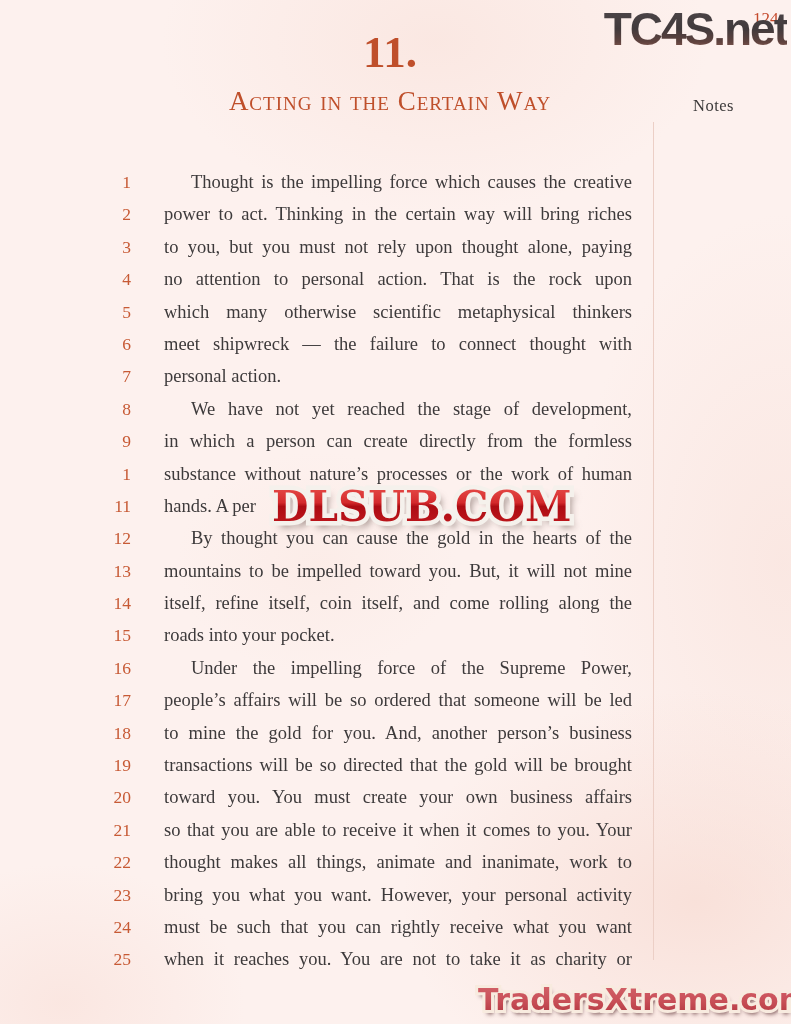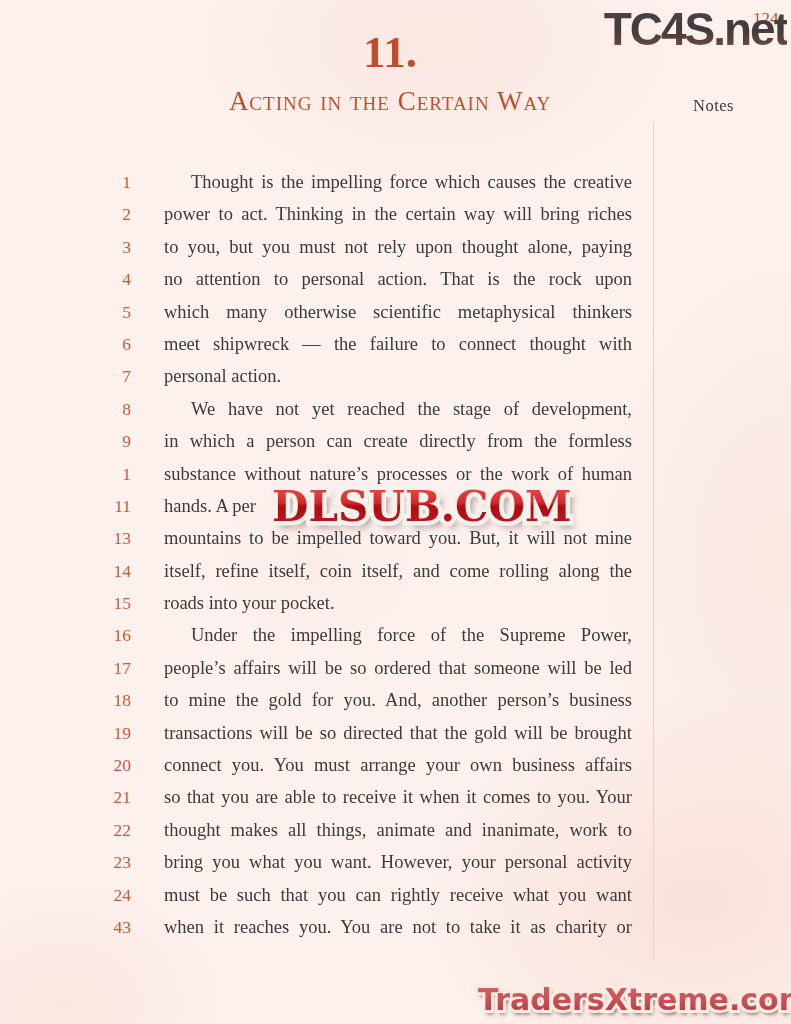--- a/index.html
+++ b/index.html
@@ -145,20 +145,24 @@
       <span class="line-text">in which a person can create directly from the formless</span>
     </div>
       <div class="line">
       <span class="line-num">1</span>
       <span class="line-text">substance without nature’s processes or the work of human</span>
     </div>
       <div class="line lastline">
       <span class="line-num">11</span>
       <span class="line-text">hands. A per</span>
     </div>
+      <div class="line indent">
+      <span class="line-num">12</span>
+      <span class="line-text">By thought you can cause the gold in the hearts of the</span>
+    </div>
       <div class="line">
       <span class="line-num">13</span>
       <span class="line-text">mountains to be impelled toward you. But, it will not mine</span>
     </div>
       <div class="line">
       <span class="line-num">14</span>
       <span class="line-text">itself, refine itself, coin itself, and come rolling along the</span>
     </div>
       <div class="line lastline">
       <span class="line-num">15</span>
@@ -175,40 +179,40 @@
       <div class="line">
       <span class="line-num">18</span>
       <span class="line-text">to mine the gold for you. And, another person’s business</span>
     </div>
       <div class="line">
       <span class="line-num">19</span>
       <span class="line-text">transactions will be so directed that the gold will be brought</span>
     </div>
       <div class="line">
       <span class="line-num">20</span>
-      <span class="line-text">connect you. You must arrange your own business affairs</span>
+      <span class="line-text">toward you. You must create your own business affairs</span>
     </div>
       <div class="line">
       <span class="line-num">21</span>
       <span class="line-text">so that you are able to receive it when it comes to you. Your</span>
     </div>
       <div class="line">
       <span class="line-num">22</span>
       <span class="line-text">thought makes all things, animate and inanimate, work to</span>
     </div>
       <div class="line">
       <span class="line-num">23</span>
       <span class="line-text">bring you what you want. However, your personal activity</span>
     </div>
       <div class="line">
       <span class="line-num">24</span>
       <span class="line-text">must be such that you can rightly receive what you want</span>
     </div>
       <div class="line">
-      <span class="line-num">43</span>
+      <span class="line-num">25</span>
       <span class="line-text">when it reaches you. You are not to take it as charity or</span>
     </div>
     </div>
 
   <div class="wm-stack dlsub">
     <span class="wm-outline">DLSUB.COM</span>
     <span class="wm-fill">DLSUB.COM</span>
   </div>
 
   <div class="wm-stack traders">

